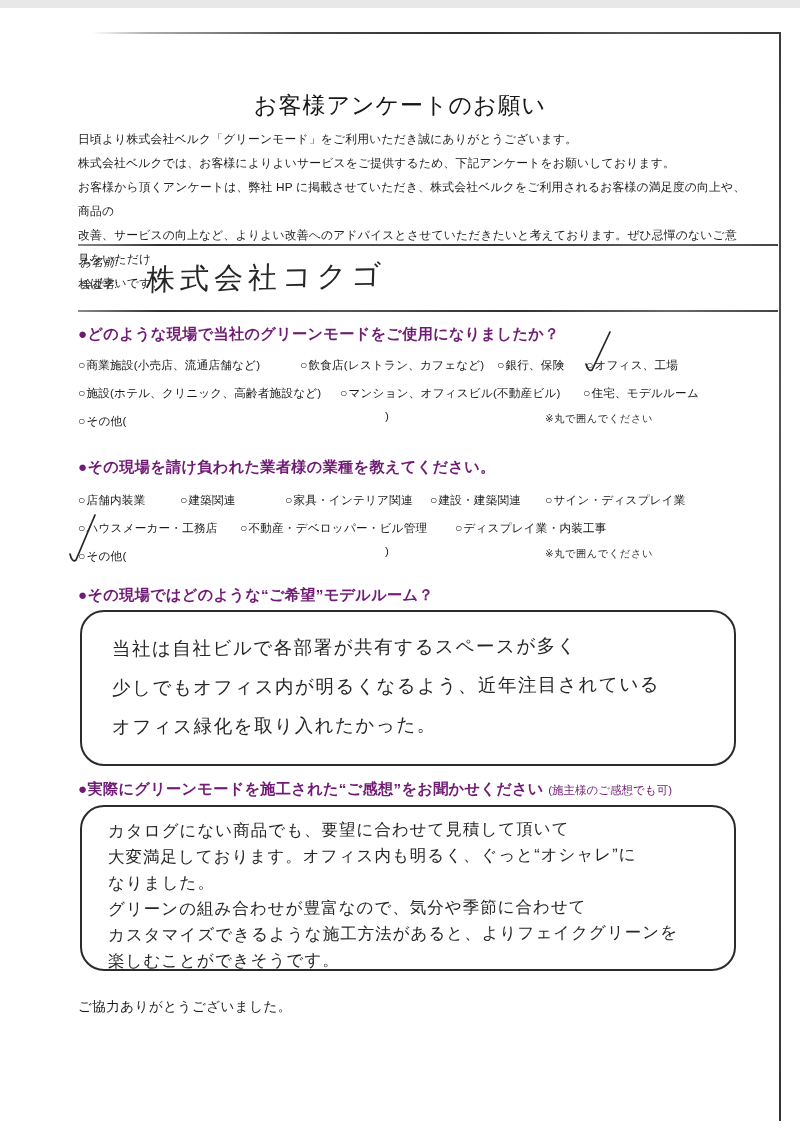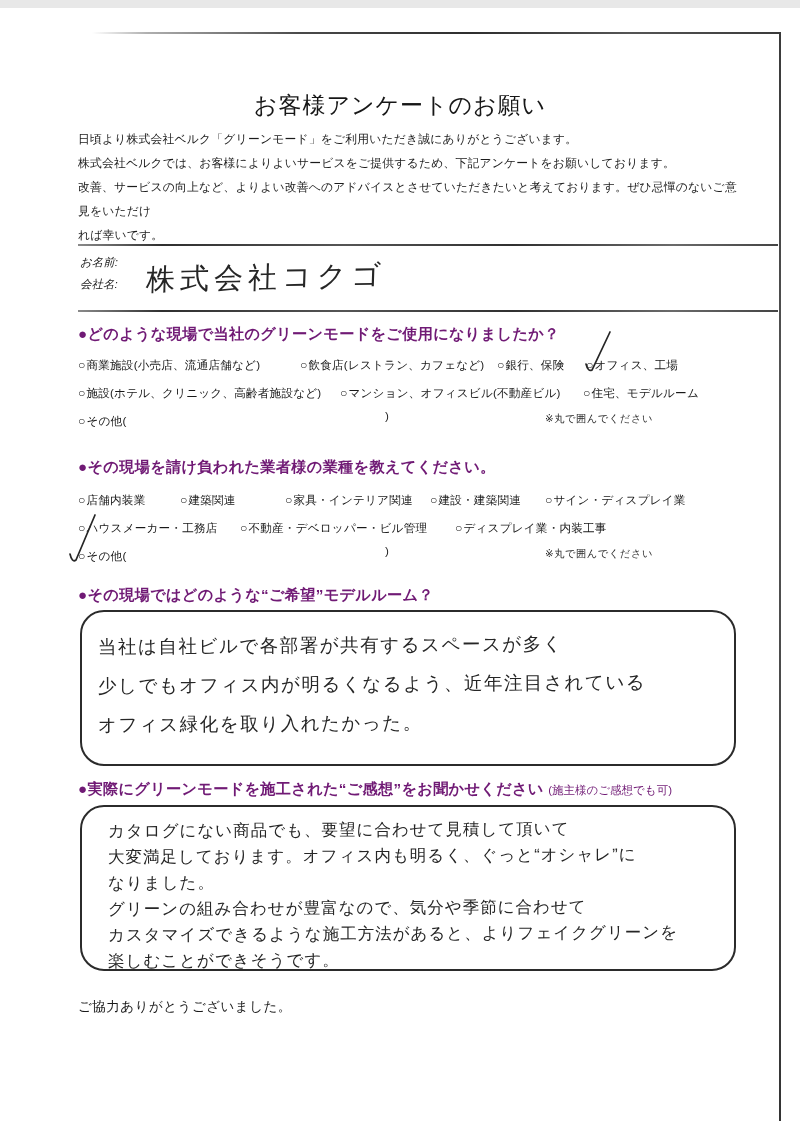--- a/index.html
+++ b/index.html
@@ -43,40 +43,41 @@
   .q2-r1 { top:480px; } .q2-r2 { top:508px; } .q2-r3 { top:536px; }
   .opt { position:absolute; top:5px; white-space:nowrap; font-size:11.6px; color:#181818; letter-spacing:.2px; }
   .circ { display:inline-block; margin-right:1px; font-size:12px; }
   .cparen { position:absolute; top:0; font-size:11.6px; }
   .note { position:absolute; top:3px; font-size:10.3px; color:#2a2a2a; letter-spacing:.5px; }
   .check-svg { position:absolute; pointer-events:none; }
   .ansbox {
     position:absolute; left:80px; width:656px; border:2px solid #2b2b2b; border-radius:24px;
     background:transparent;
   }
-  .box-q3 { top:602px; height:156px; padding:15px 24px 0 16px;font-family:Liberation Mono, monospace; }
+  .box-q3 { top:602px; height:156px; padding:15px 24px 0 30px; }
   .box-q4 { top:797px; height:166px; padding:9px 22px 12px 26px; }
   .ansline { white-space:nowrap; }
   .box-q3 .ansline { font-size:18.5px; line-height:39px; letter-spacing:1.5px; transform:rotate(-.4deg); }
   .box-q4 .ansline { font-size:16.5px; line-height:26px; letter-spacing:1px; transform:rotate(-.3deg); }
   .closing { position:absolute; left:78px; top:990px; font-size:13.5px; color:#1a1a1a; letter-spacing:.5px; }
 </style>
 </head>
 <body>
 
 <div class="page">
 
   <div class="scan-top"></div>
   <div class="scan-right"></div>
 
   <div class="title">お客様アンケートのお願い</div>
 
   <div class="intro">
     <div>日頃より株式会社ベルク「グリーンモード」をご利用いただき誠にありがとうございます。</div>
     <div>株式会社ベルクでは、お客様によりよいサービスをご提供するため、下記アンケートをお願いしております。</div>
+    <div>お客様から頂くアンケートは、弊社 HP に掲載させていただき、株式会社ベルクをご利用されるお客様の満足度の向上や、商品の</div>
     <div>改善、サービスの向上など、よりよい改善へのアドバイスとさせていただきたいと考えております。ぜひ忌憚のないご意見をいただけ</div>
     <div>れば幸いです。</div>
   </div>
 
   <div class="rule rule-1"></div>
   <div class="field-label name-label">お名前:</div>
   <div class="field-label company-label">会社名:</div>
   <div class="company-value handwrite">株式会社コクゴ</div>
   <div class="rule rule-2"></div>
 

